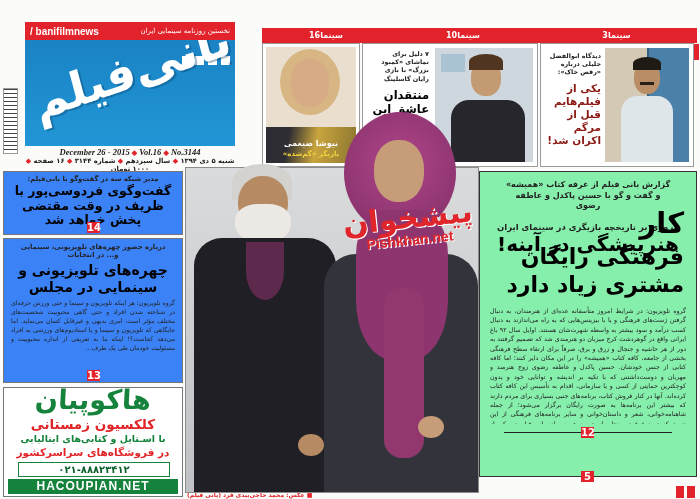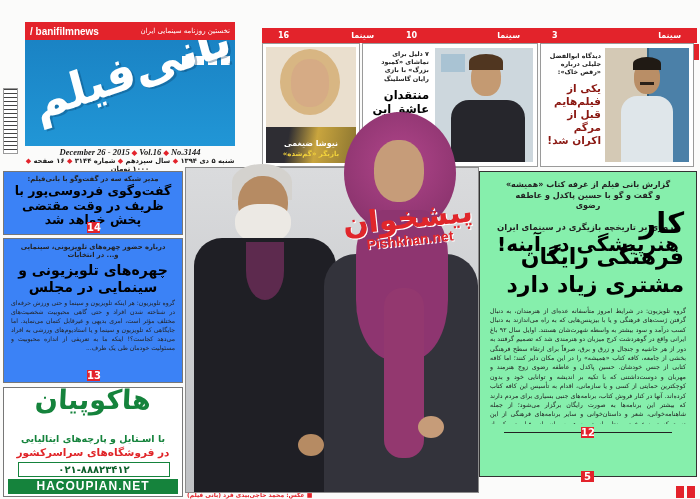--- a/index.html
+++ b/index.html
@@ -15,21 +15,21 @@
   #logotext{position:absolute;left:2px;top:8px;width:210px;color:#fff;font-weight:bold;font-size:47px;line-height:46px;transform:rotate(-19deg) skewX(-4deg);text-align:center;text-shadow:2px 2px 0 rgba(10,60,100,.35);}
   .sq{width:9px;height:9px;background:#fff;display:inline-block;margin-left:4px;}
   #squares{position:absolute;right:5px;top:10px;}
   #dateen{left:25px;top:147px;width:210px;text-align:center;font-family:"Liberation Serif",serif;font-style:italic;font-weight:bold;font-size:8.5px;color:#1a1a1a;}
   #datefa{left:25px;top:157px;width:210px;text-align:center;font-size:6.8px;font-weight:bold;color:#1a1a1a;}
   .dmd{color:#e3232b;font-style:normal;font-size:7px;}
   
   #barcode{left:3px;top:88px;width:13px;height:64px;border:1px solid #9a9a9a;background:repeating-linear-gradient(#444 0 1.5px,#fff 1.5px 4px);}
   
   #secstrip{left:262px;top:28px;width:435px;height:15px;background:#e3232b;display:flex;color:#fff;font-weight:bold;font-size:8px;}
-  .seccell{display:flex;justify-content:space-between;align-items:center;padding:0 16px;box-sizing:border-box;}
+  .seccell{display:flex;justify-content:center;align-items:center;padding:0 16px;box-sizing:border-box;}
   .tbox{border:1px solid #9a9a9a;background:#fff;top:43px;height:122px;}
   .tphoto{position:absolute;overflow:hidden;}
   .shape{position:absolute;}
   .kick{font-size:6.4px;font-weight:bold;color:#222;line-height:8.2px;}
   #cornerbox{left:690px;top:44px;width:9px;height:16px;background:#e3232b;}
   
   #mainphoto{left:185px;top:167px;width:292px;height:324px;background:linear-gradient(#dadbdd,#bfc1c4);border:1px solid #8c8c8c;z-index:3;}
   #watermark{position:absolute;left:150px;top:36px;width:145px;text-align:center;transform:rotate(-6deg);z-index:9;}
   #wmfa{font-size:30px;font-weight:bold;color:#e0262b;text-shadow:1px 1px 0 #fff;line-height:28px;}
   #wmen{font-family:"Liberation Sans",sans-serif;font-size:14px;font-weight:bold;color:#e0262b;text-shadow:1px 1px 0 #fff;}
@@ -152,21 +152,22 @@
 
   <div class="artbox ab" style="top:238px;height:145px;">
     <div class="akick rtl" style="margin-top:4px;padding:0 14px;">درباره حضور چهره‌های تلویزیونی، سینمایی و... در انتخابات</div>
     <div class="ahead rtl" style="font-size:14px;line-height:17px;padding:2px 6px 0 6px;">چهره‌های تلویزیونی و سینمایی در مجلس</div>
     <div class="bodytxt rtl" style="position:absolute;left:7px;right:7px;top:60px;height:74px;overflow:hidden;">گروه تلویزیون: هر اینکه تلویزیون و سینما و حتی ورزش حرفه‌ای در شناخته شدن افراد و حتی گاهی محبوبیت شخصیت‌های مختلف مؤثر است، امری بدیهی و غیرقابل کتمان می‌نماید. اما جایگاهی که تلویزیون و سینما و یا استادیوم‌های ورزشی به افراد می‌دهد کجاست؟! اینکه ما به تعریفی از اندازه محبوبیت و مسئولیت خودمان طی یک طرف...</div>
     <div class="badge" style="left:83px;bottom:1px;">13</div>
   </div>
 
   <div id="adbox" class="ab">
     <div id="adbrand" class="ab rtl">هاکوپیان</div>
-    <div id="adline1" class="ab rtl">با اسـتایل و پارچه‌های ایتالیایی</div>
+    <div id="adtitle" class="ab rtl">کلکسیون زمستانی</div>
+    <div id="adline1" class="ab rtl">با اسـتایل و کتابی‌های ایتالیایی</div>
     <div id="adline2" class="ab rtl">در فروشگاه‌های سراسرکشور</div>
     <div id="adphone" class="ab">۰۲۱-۸۸۸۲۳۴۱۲</div>
     <div id="adband" class="ab">HACOUPIAN.NET</div>
   </div>
 
   <div id="mainphoto" class="ab">
 
     <div class="shape" style="left:46px;top:-4px;width:60px;height:36px;background:#d4d2ce;border-radius:50% 50% 0 0;"></div>
     <div class="shape" style="left:52px;top:8px;width:50px;height:54px;background:#b68b63;border-radius:48%;"></div>
     <div class="shape" style="left:49px;top:36px;width:56px;height:40px;background:#ece9e4;border-radius:40% 40% 50% 50%;"></div>

